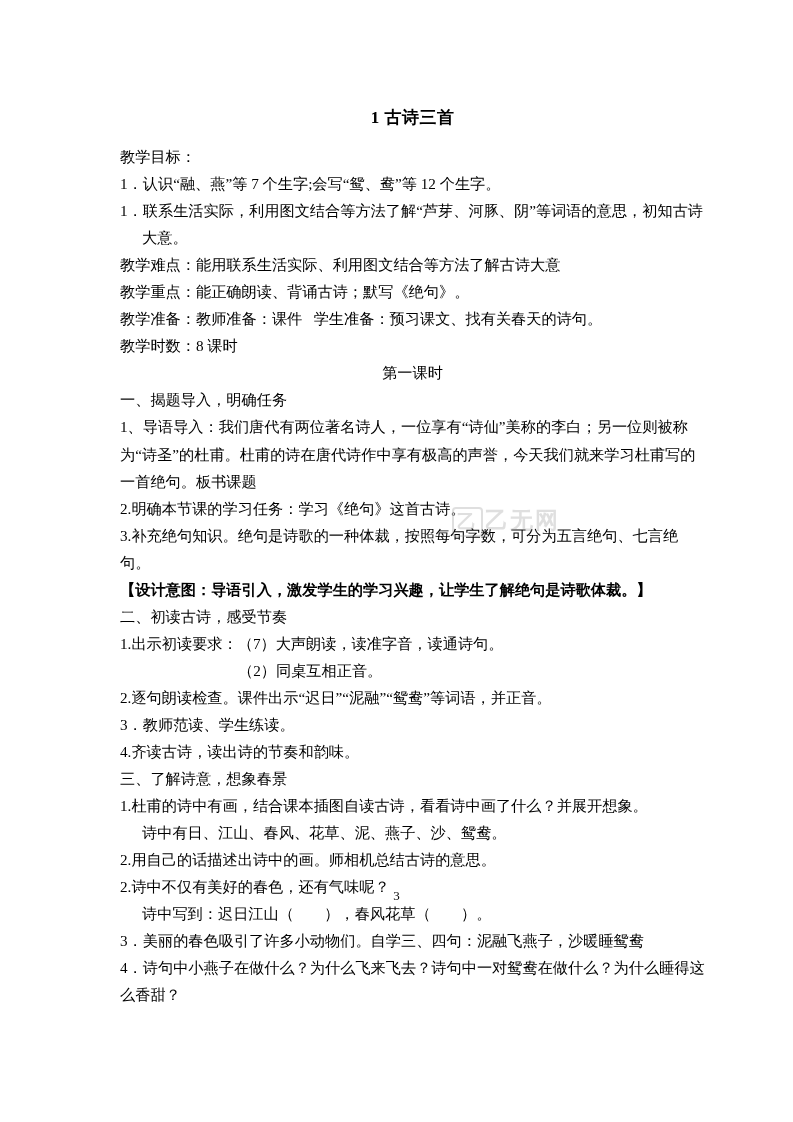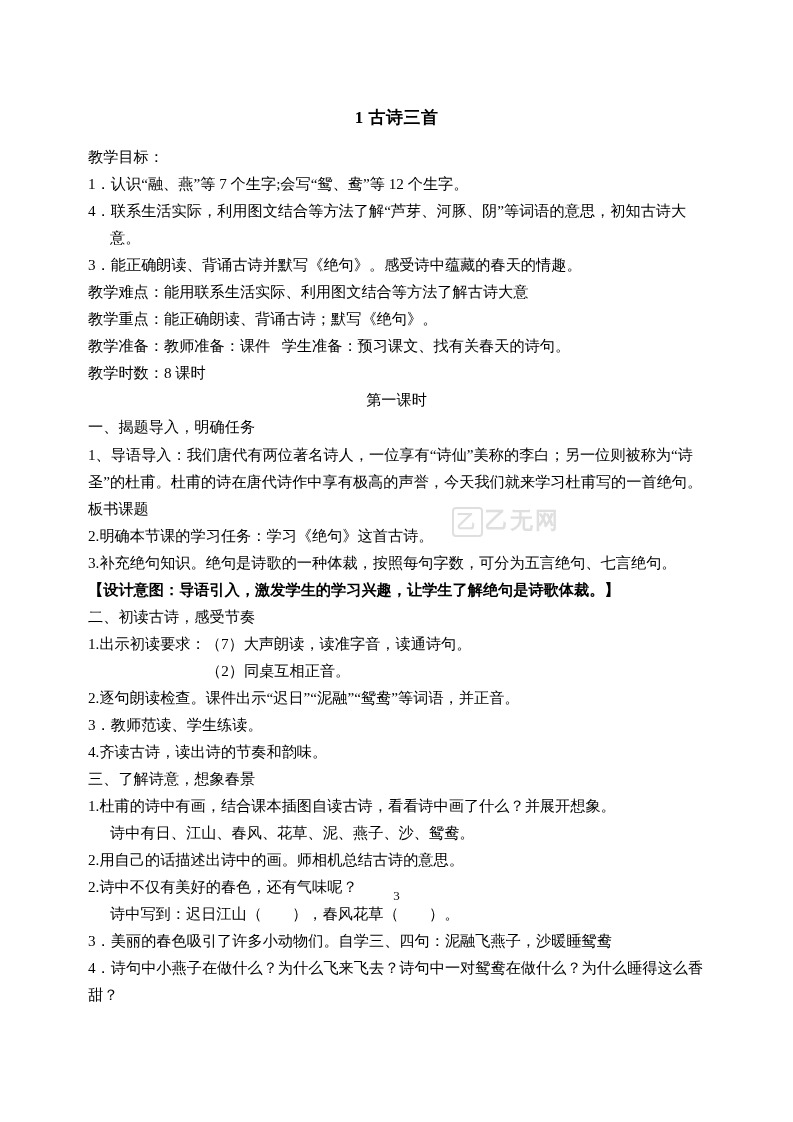--- a/index.html
+++ b/index.html
@@ -15,21 +15,21 @@
     position: relative;
     overflow: hidden;
   }
   .page {
     position: absolute;
     left: 0;
     top: 0;
     width: 793px;
     height: 952px;
     box-sizing: border-box;
-    padding: 88px 88px 40px 88px;
+    padding: 88px 88px 40px 120px;
   }
   .doc-title {
     text-align: center;
     font-size: 17px;
     font-weight: bold;
     margin: 18px 0 14px 0;
     letter-spacing: 0.5px;
   }
   .block {
     font-size: 15.2px;
@@ -88,22 +88,21 @@
 </head>
 <body>
 
 <div class="page">
 
   <div class="doc-title">1 古诗三首</div>
 
   <div class="block" id="body-block">
       <p class="line">教学目标：</p>
       <p class="line indent-hang">1．认识“融、燕”等 7 个生字;会写“鸳、鸯”等 12 个生字。</p>
-      <p class="line indent-hang">4．联系生活实际，利用图文结合等方法了解“芦芽、河豚、阴”等词语的意思，初知古诗大意。</p>
-      <p class="line indent-hang">3．能正确朗读、背诵古诗并默写《绝句》。感受诗中蕴藏的春天的情趣。</p>
+      <p class="line indent-hang">1．联系生活实际，利用图文结合等方法了解“芦芽、河豚、阴”等词语的意思，初知古诗大意。</p>
       <p class="line">教学难点：能用联系生活实际、利用图文结合等方法了解古诗大意</p>
       <p class="line">教学重点：能正确朗读、背诵古诗；默写《绝句》。</p>
       <p class="line">教学准备：教师准备：课件   学生准备：预习课文、找有关春天的诗句。</p>
       <p class="line">教学时数：8 课时</p>
       <p class="line center-line">第一课时</p>
       <p class="line">一、揭题导入，明确任务</p>
       <p class="line">1、导语导入：我们唐代有两位著名诗人，一位享有“诗仙”美称的李白；另一位则被称为“诗圣”的杜甫。杜甫的诗在唐代诗作中享有极高的声誉，今天我们就来学习杜甫写的一首绝句。板书课题</p>
       <p class="line">2.明确本节课的学习任务：学习《绝句》这首古诗。</p>
       <p class="line">3.补充绝句知识。绝句是诗歌的一种体裁，按照每句字数，可分为五言绝句、七言绝句。</p>
       <p class="line bold">【设计意图：导语引入，激发学生的学习兴趣，让学生了解绝句是诗歌体裁。】</p>

